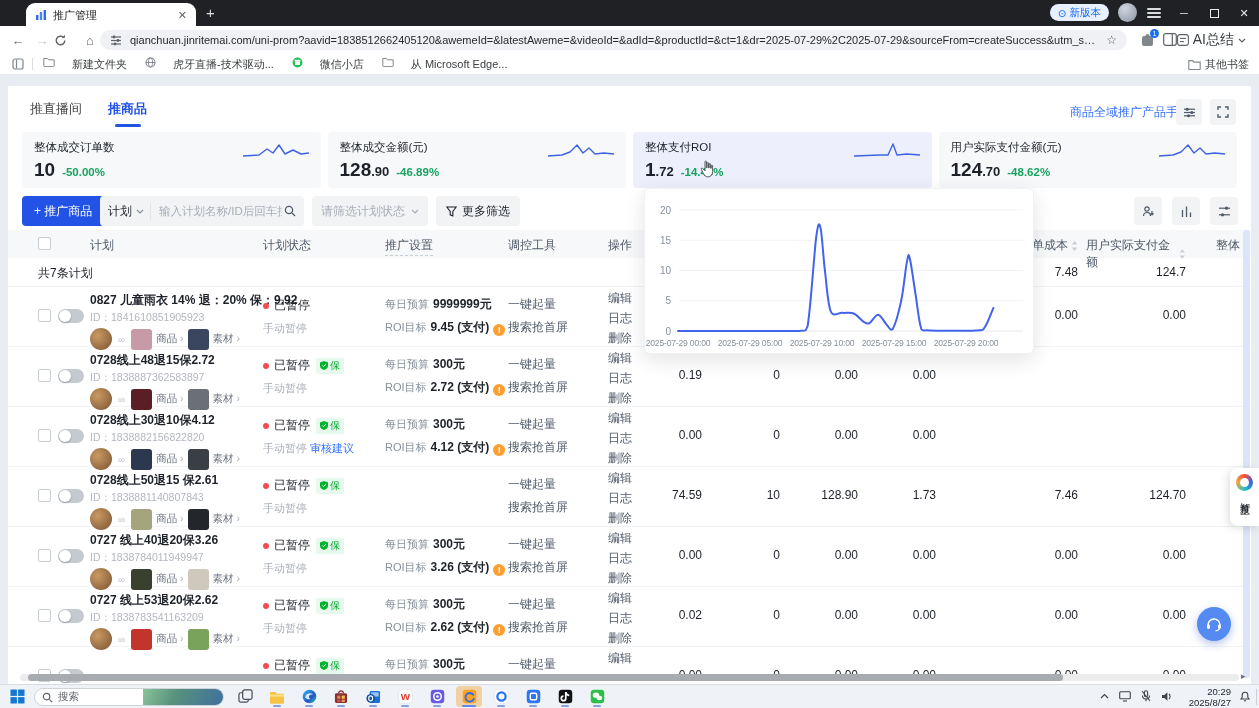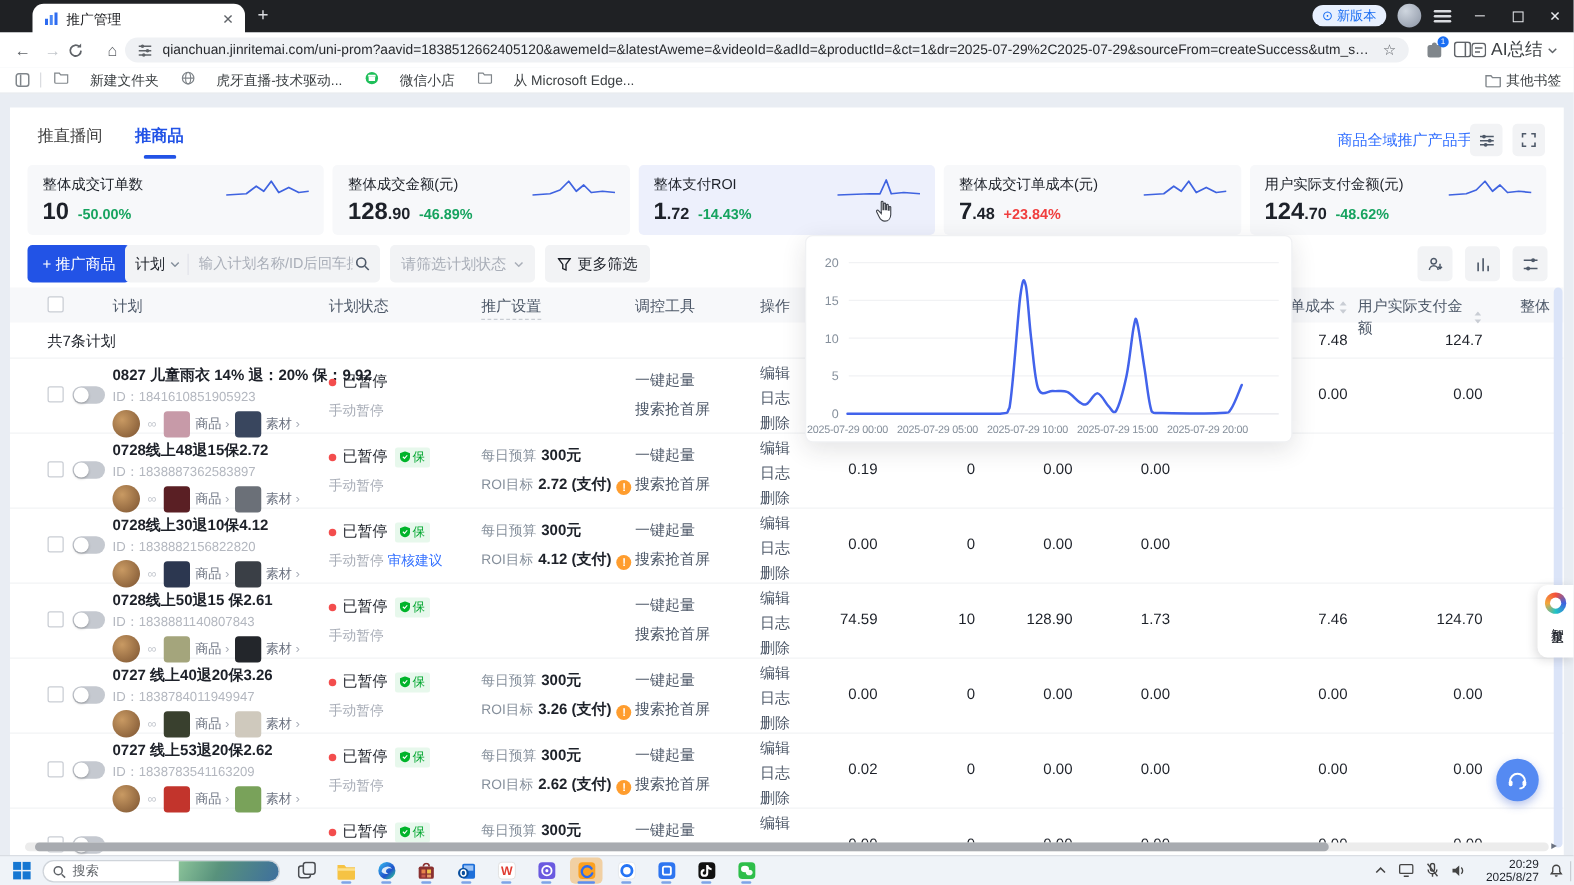--- a/index.html
+++ b/index.html
@@ -320,31 +320,20 @@
     <svg class="spark" width="70" height="20" viewBox="0 0 70 20">
       <path d="M2 16L28 15L36 15L41 4L45 15L55 14L68 15" fill="none" stroke="#3f63e0" stroke-width="1.4" stroke-linejoin="round"></path>
         </svg>
     <div class="svalrow">
           <span class="svint">1</span>
           <span class="svdec">.72</span>
           <span class="sdelta" style="color:#16a35f">-14.43%</span>
         </div>
   </div>
       <div class="scard">
-    <div class="slabel">整体成交订单成本(元)</div>
-    <svg class="spark" width="70" height="20" viewBox="0 0 70 20">
-      <path d="M2 16L18 15L26 9L32 13L38 5L44 14L52 10L60 14L68 13" fill="none" stroke="#3f63e0" stroke-width="1.4" stroke-linejoin="round"></path>
-        </svg>
-    <div class="svalrow">
-          <span class="svint">7</span>
-          <span class="svdec">.48</span>
-          <span class="sdelta" style="color:#f03e3e">+23.84%</span>
-        </div>
-  </div>
-      <div class="scard">
     <div class="slabel">用户实际支付金额(元)</div>
     <svg class="spark" width="70" height="20" viewBox="0 0 70 20">
       <path d="M2 16L16 15L24 12L31 5L37 13L43 8L49 14L58 13L68 14" fill="none" stroke="#3f63e0" stroke-width="1.4" stroke-linejoin="round"></path>
         </svg>
     <div class="svalrow">
           <span class="svint">124</span>
           <span class="svdec">.70</span>
           <span class="sdelta" style="color:#16a35f">-48.62%</span>
         </div>
   </div>
@@ -452,20 +441,24 @@
         <span class="pmore">素材<i> ›</i></span>
       </div>
     </div>
     <div class="statc">
       <div class="sline1">
             <span class="dot"></span>
             <span>已暂停</span>
           </div>
       <div class="sline2"><span>手动暂停</span></div>
     </div>
+    <div class="setg">
+      <div class="setl"><span>每日预算</span><b>9999999元</b></div>
+      <div class="setl"><span>ROI目标</span><b>9.45 (支付)</b><span class="warn">!</span></div>
+    </div>
     <div class="toolsc">
           <div class="toolln">一键起量</div>
           <div class="toolln">搜索抢首屏</div>
         </div>
     <div class="actsc">
           <div class="actln">编辑</div>
           <div class="actln">日志</div>
           <div class="actln">删除</div>
         </div>
     <span class="mcell m4">0.00</span>

